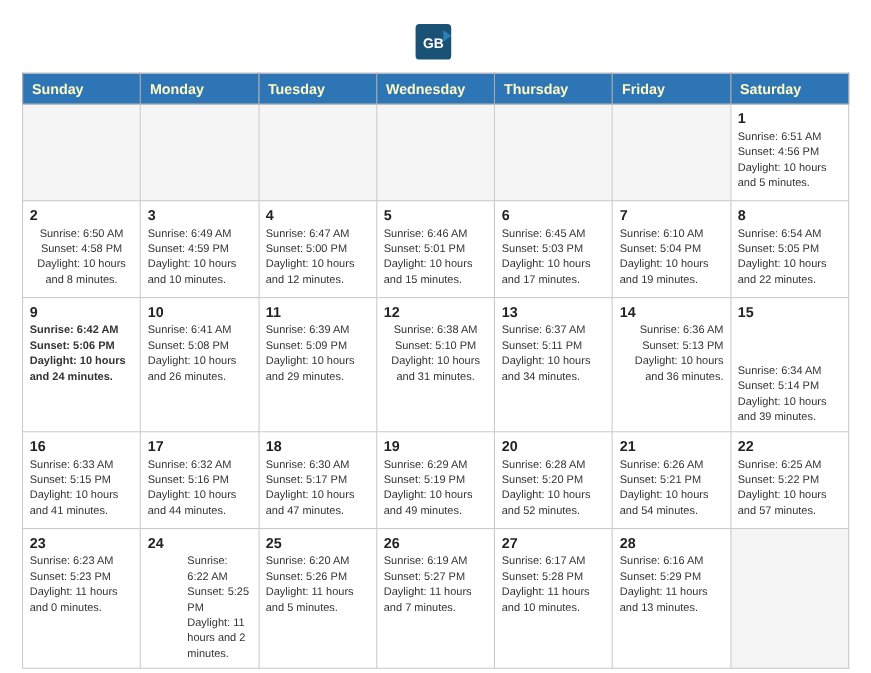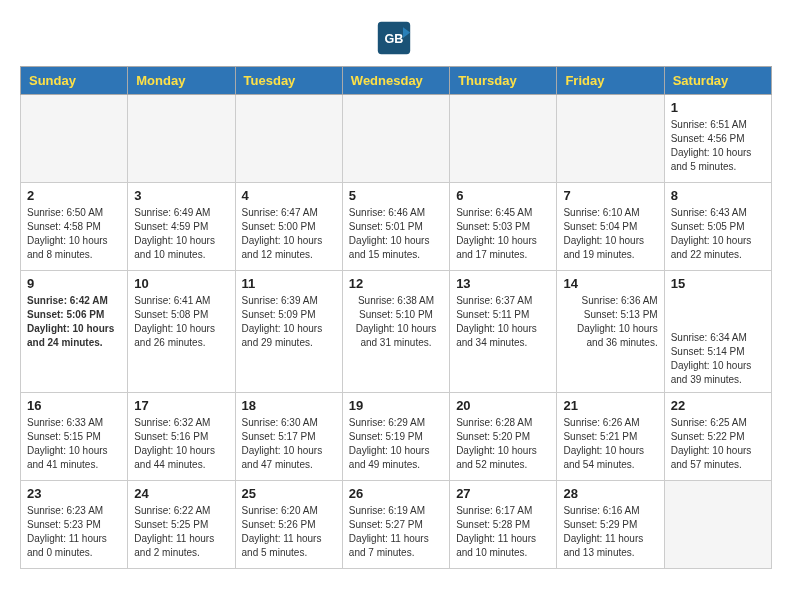--- a/index.html
+++ b/index.html
@@ -40,21 +40,21 @@
       font-size: 16px;
       color: #444;
     }
     .calendar {
       width: 100%;
       border-collapse: collapse;
       border: 1px solid #ccc;
     }
     .calendar th {
       background-color: #2e75b6;
-      color: #fde047;
+      color: #fef9c3;
       text-align: left;
       padding: 6px 8px;
       font-size: 13px;
       border: 1px solid #aaa;
     }
     .calendar td {
       vertical-align: top;
       padding: 5px 6px;
       border: 1px solid #ccc;
       font-size: 11px;
@@ -126,21 +126,21 @@
         <td>
           <span class="day-num">1</span>
           <div class="day-info" style="white-space: pre-line;">Sunrise: 6:51 AM
 Sunset: 4:56 PM
 Daylight: 10 hours and 5 minutes.</div>
         </td>
       </tr>
       <tr class="week-row">
         <td>
           <span class="day-num">2</span>
-          <div class="day-info" style="white-space: pre-line;">Sunrise: 6:50 AM
+          <div class="day-info" style="white-space: pre-line; text-align: center;">Sunrise: 6:50 AM
 Sunset: 4:58 PM
 Daylight: 10 hours and 8 minutes.</div>
         </td>
         <td>
           <span class="day-num">3</span>
           <div class="day-info" style="white-space: pre-line;">Sunrise: 6:49 AM
 Sunset: 4:59 PM
 Daylight: 10 hours and 10 minutes.</div>
         </td>
         <td>
@@ -162,21 +162,21 @@
 Daylight: 10 hours and 17 minutes.</div>
         </td>
         <td>
           <span class="day-num">7</span>
           <div class="day-info" style="white-space: pre-line;">Sunrise: 6:10 AM
 Sunset: 5:04 PM
 Daylight: 10 hours and 19 minutes.</div>
         </td>
         <td>
           <span class="day-num">8</span>
-          <div class="day-info" style="white-space: pre-line;">Sunrise: 6:43 AM
+          <div class="day-info" style="white-space: pre-line;">Sunrise: 6:54 AM
 Sunset: 5:05 PM
 Daylight: 10 hours and 22 minutes.</div>
         </td>
       </tr>
       <tr class="week-row">
         <td>
           <span class="day-num">9</span>
           <div class="day-info" style="white-space: pre-line; font-weight: bold;">Sunrise: 6:42 AM
 Sunset: 5:06 PM
 Daylight: 10 hours and 24 minutes.</div>
@@ -264,21 +264,21 @@
       </tr>
       <tr class="week-row">
         <td>
           <span class="day-num">23</span>
           <div class="day-info" style="white-space: pre-line;">Sunrise: 6:23 AM
 Sunset: 5:23 PM
 Daylight: 11 hours and 0 minutes.</div>
         </td>
         <td>
           <span class="day-num">24</span>
-          <div class="day-info" style="white-space: pre-line;">Sunrise: 6:22 AM
+          <div class="day-info" style="white-space: pre-line; margin-left: 36px;">Sunrise: 6:22 AM
 Sunset: 5:25 PM
 Daylight: 11 hours and 2 minutes.</div>
         </td>
         <td>
           <span class="day-num">25</span>
           <div class="day-info" style="white-space: pre-line;">Sunrise: 6:20 AM
 Sunset: 5:26 PM
 Daylight: 11 hours and 5 minutes.</div>
         </td>
         <td>

